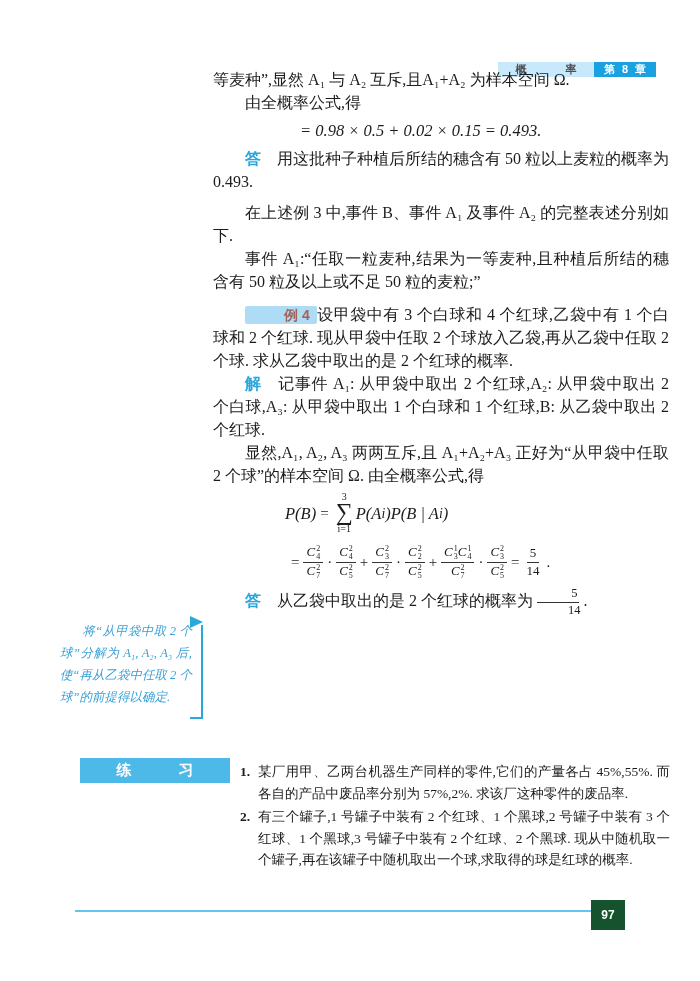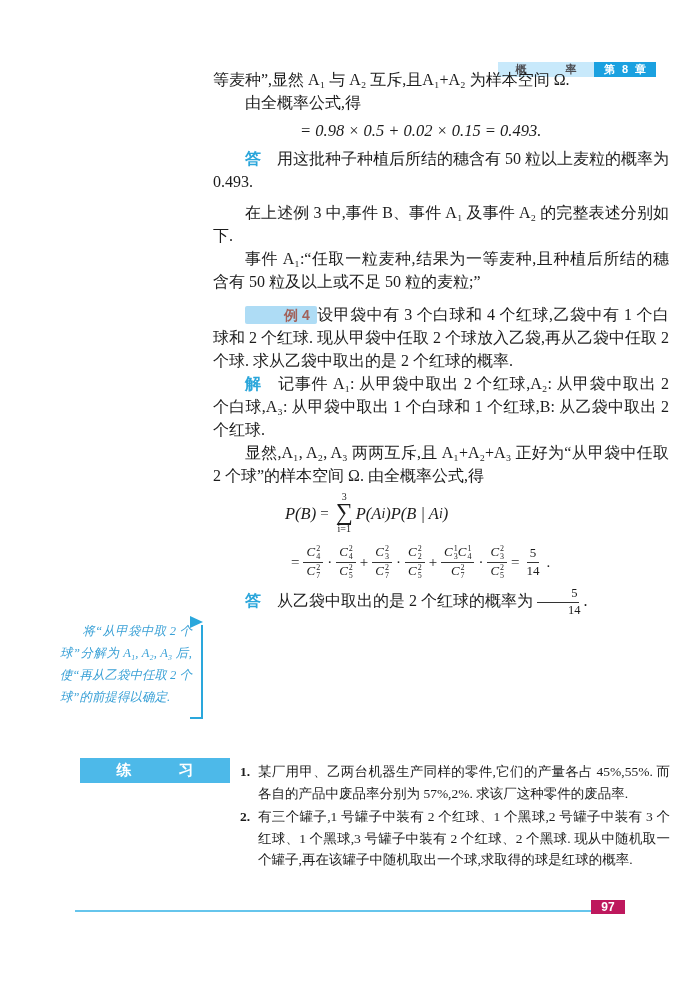--- a/index.html
+++ b/index.html
@@ -77,21 +77,21 @@
     display:flex;align-items:center;justify-content:center;letter-spacing:16px;text-indent:16px;
   }
   .exercises{position:absolute;left:240px;top:761px;width:430px;font-size:13.5px;line-height:21.5px;text-align:justify;}
   .ex-item{display:flex;}
   .ex-item + .ex-item{margin-top:2px;}
   .ex-num{flex:none;width:18px;font-weight:bold;}
   .ex-body{flex:1;}
   
   .footer-line{position:absolute;left:75px;top:910px;width:518px;height:2px;background:#66c5ec;}
   .page-box{
-    position:absolute;left:591px;top:900px;width:34px;height:14px;background:#be185d;
+    position:absolute;left:591px;top:900px;width:34px;height:30px;background:#14532d;
     color:#fff;font-family:"Liberation Sans",sans-serif;font-size:12px;font-weight:bold;
     display:flex;align-items:center;justify-content:center;
   }
 </style>
 </head>
 <body>
 
 <div>
 
   <div class="header-badge">

